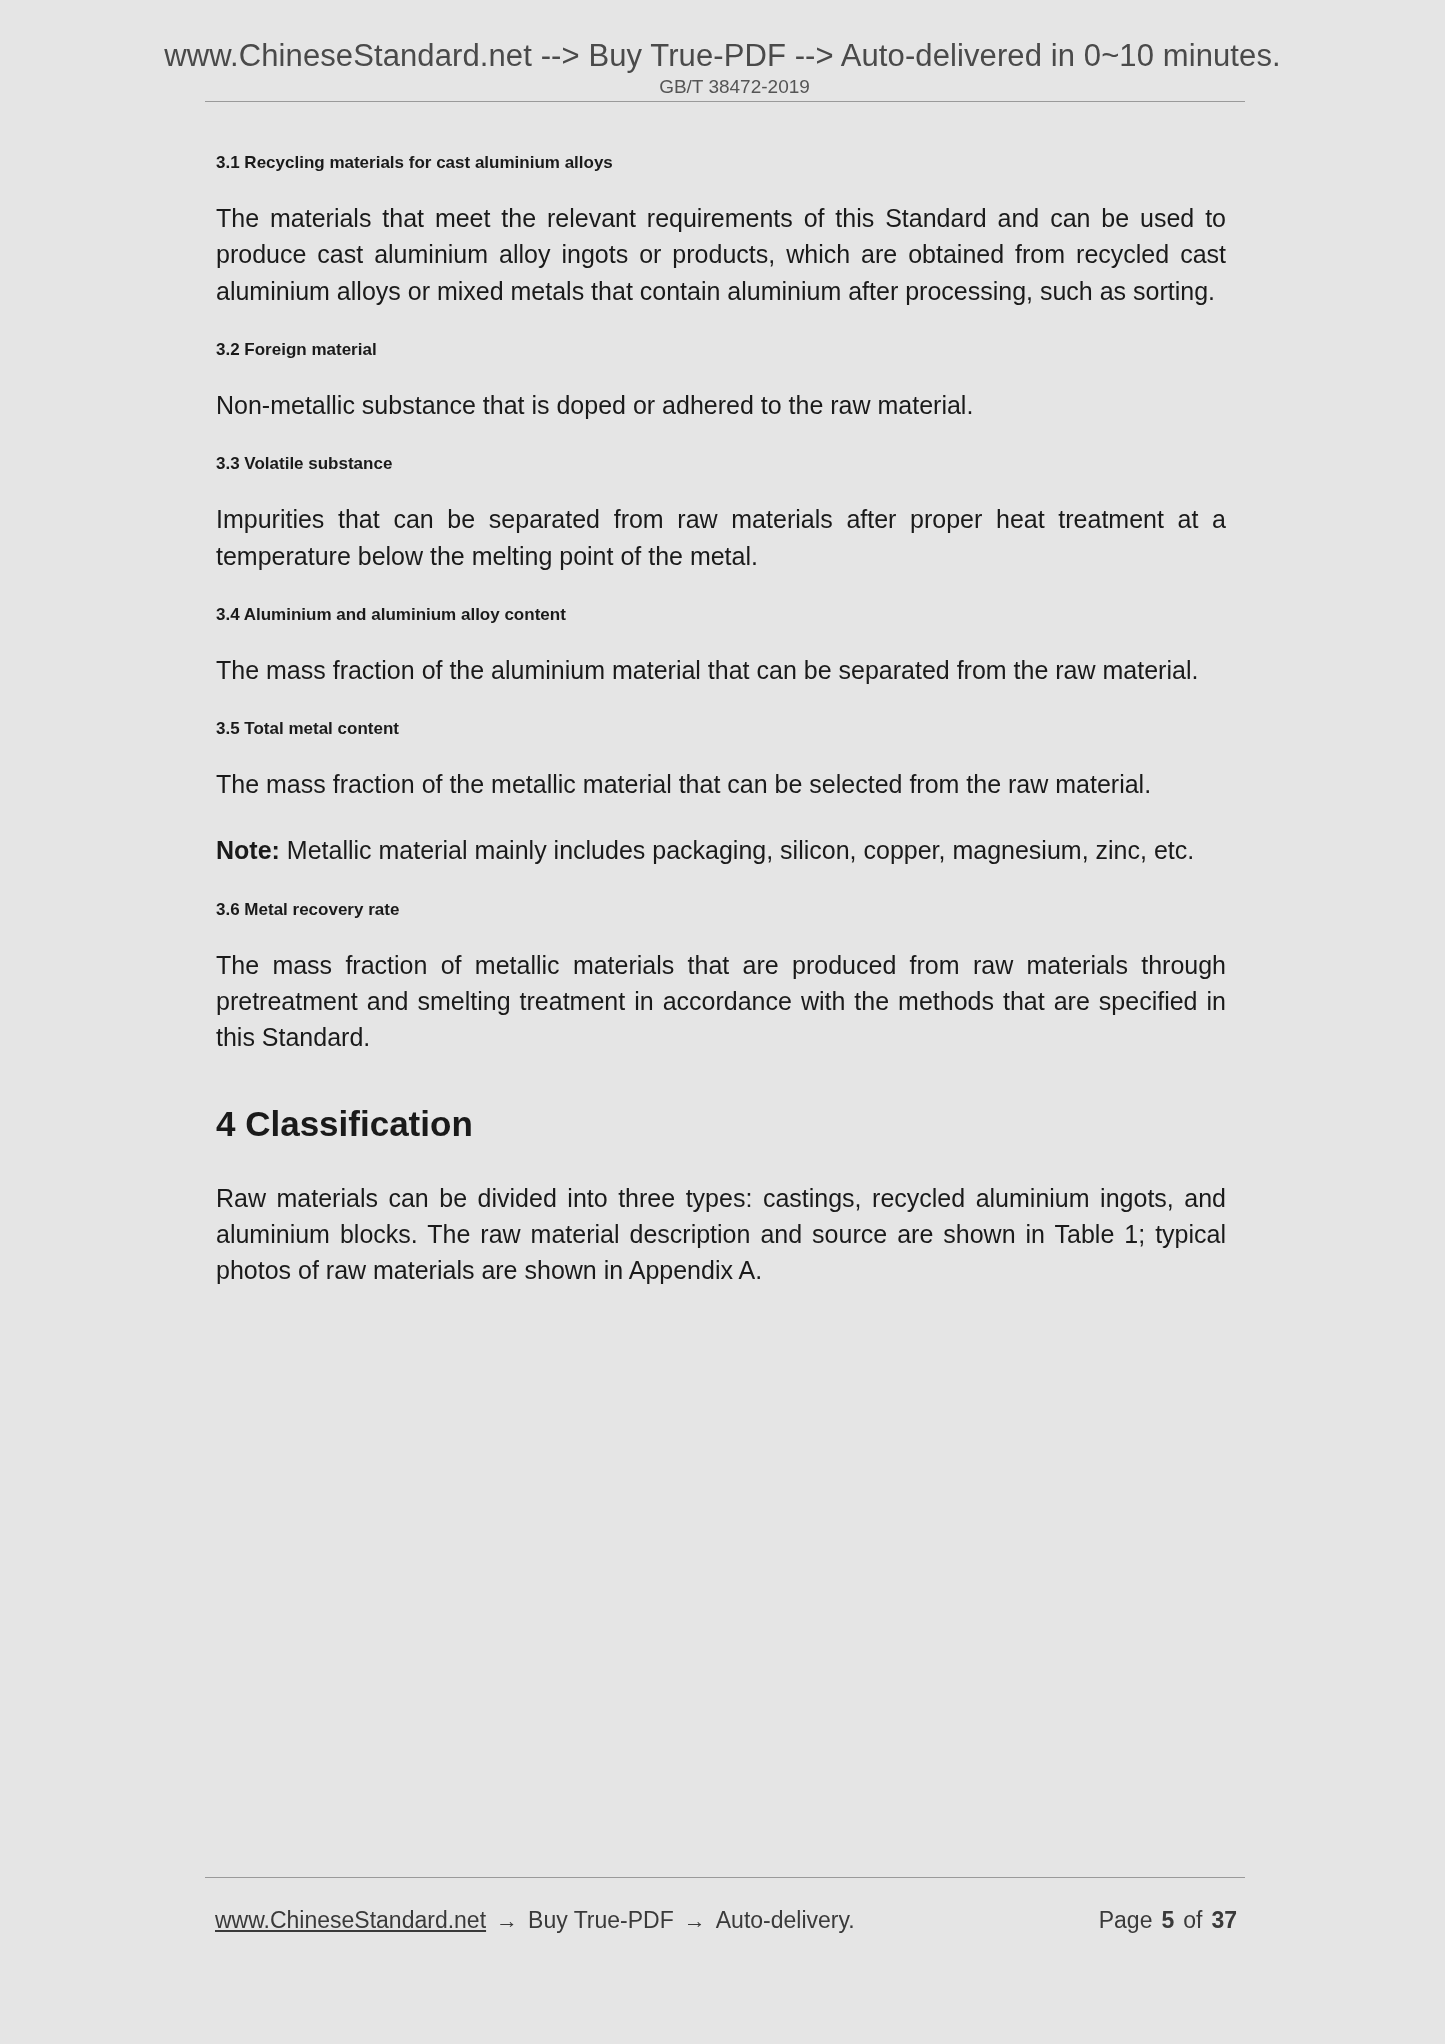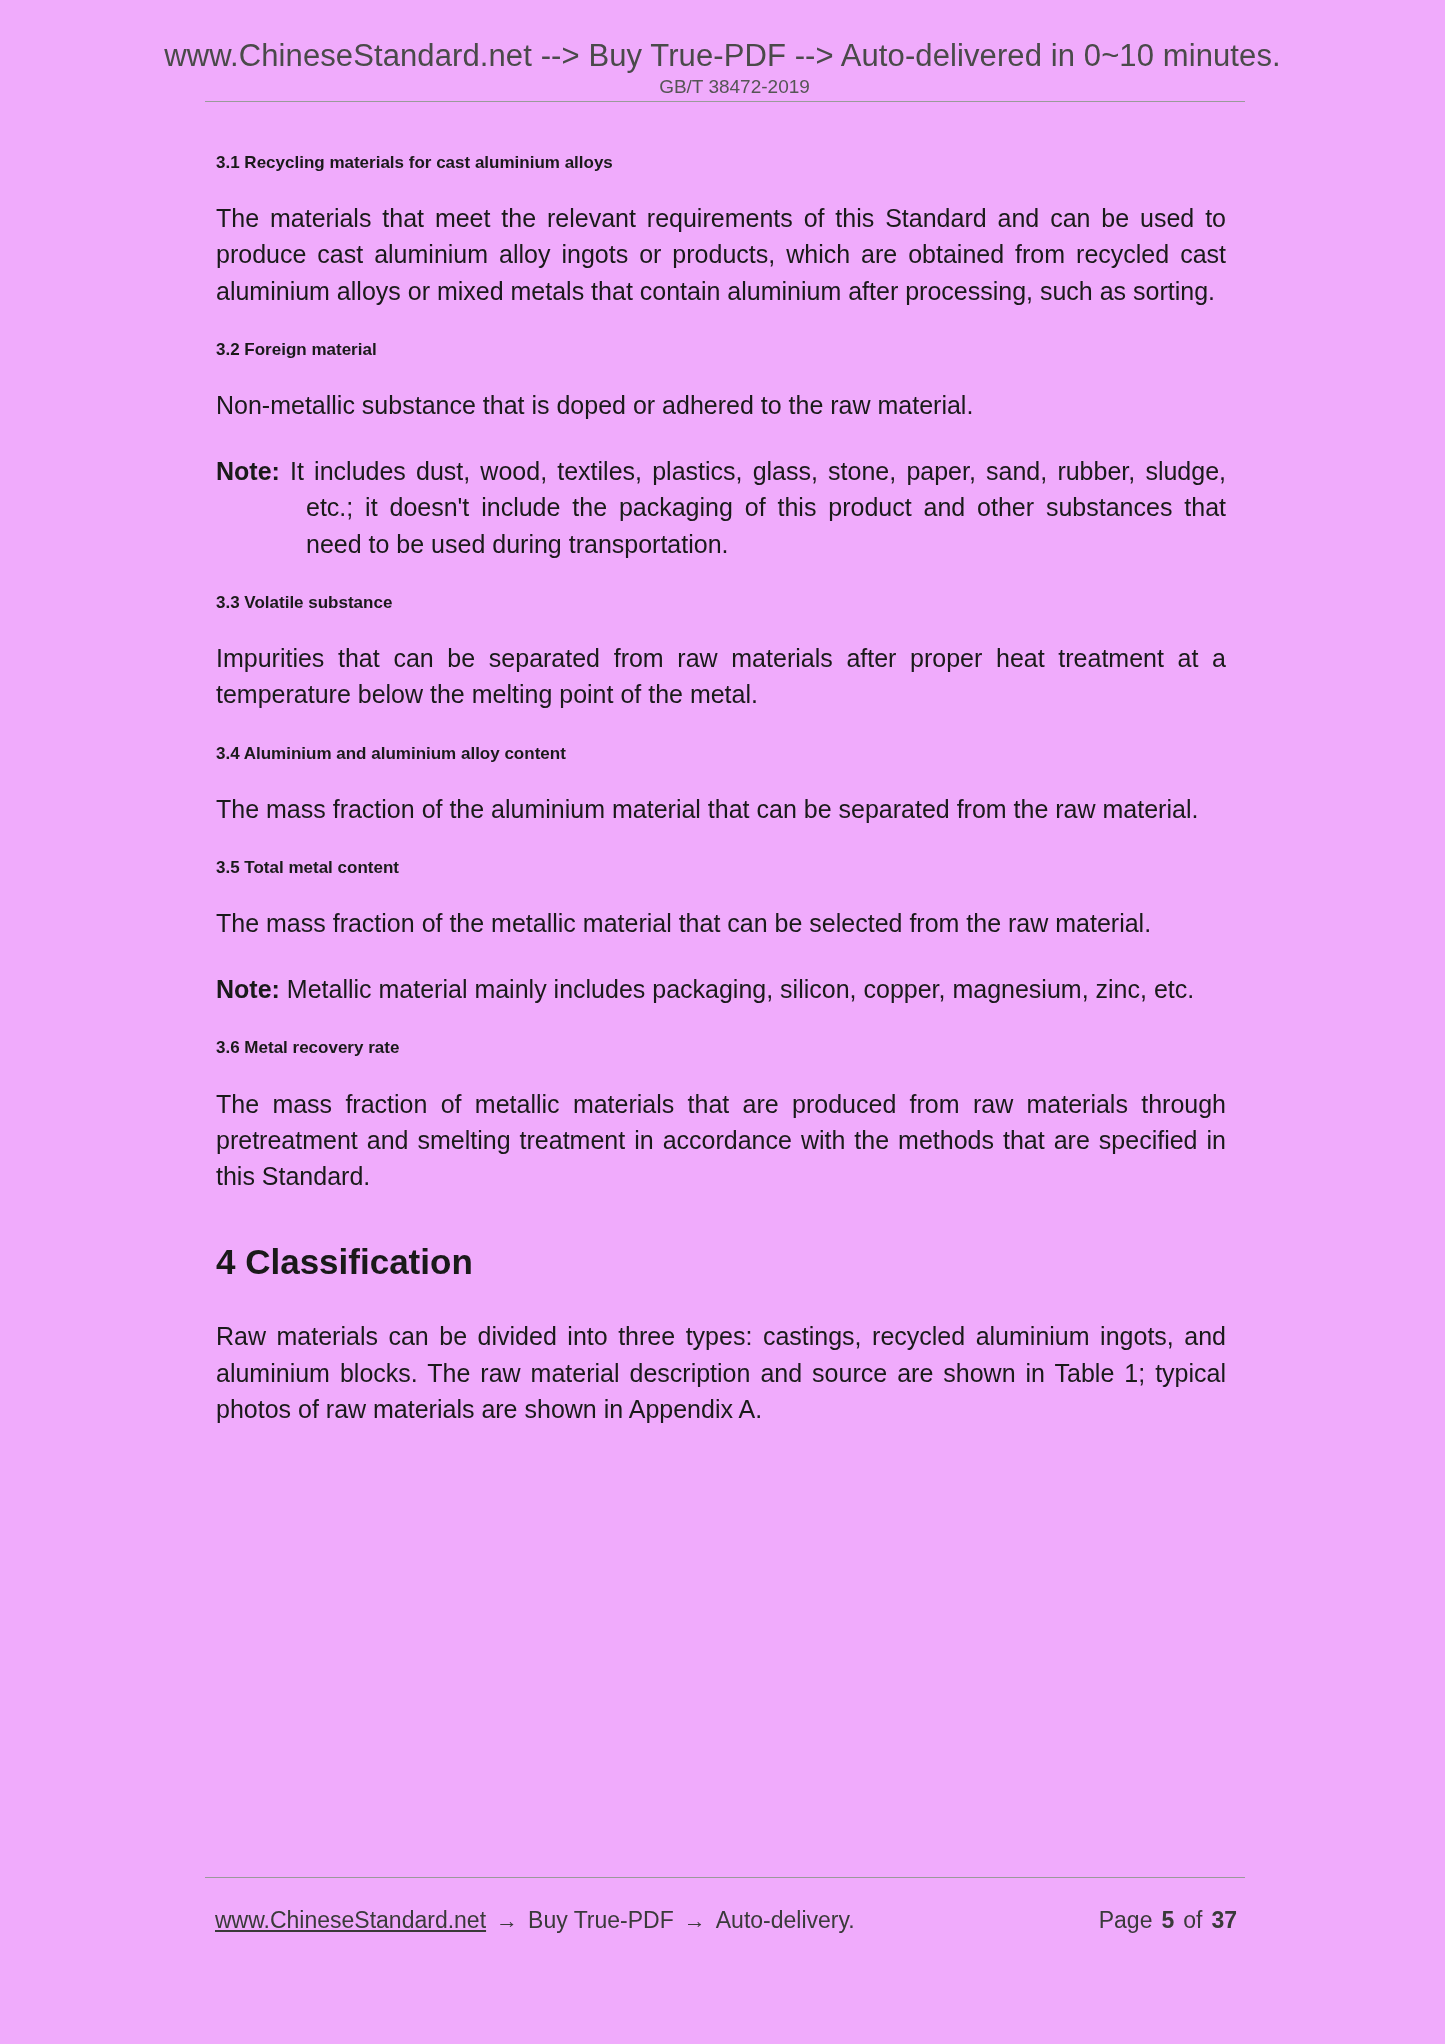--- a/index.html
+++ b/index.html
@@ -9,21 +9,21 @@
   }
   body {
     font-family: "Liberation Sans", sans-serif;
     color: #1a1a1a;
   }
   .page {
     position: relative;
     width: 1445px;
     height: 2044px;
     margin: 0 auto;
-    background: #f0abfc;
+    background: #e5e5e5;
     box-sizing: border-box;
   }
   .watermark {
     position: absolute;
     top: 38px;
     left: 0;
     width: 100%;
     text-align: center;
     font-size: 31px;
     color: #4a4a4a;
@@ -135,21 +135,20 @@
   <div class="doc-code">GB/T 38472-2019</div>
   <div class="header-rule"></div>
 
   <div class="content">
 
     <h3 class="clause">3.1 Recycling materials for cast aluminium alloys</h3>
     <p class="body">The materials that meet the relevant requirements of this Standard and can be used to produce cast aluminium alloy ingots or products, which are obtained from recycled cast aluminium alloys or mixed metals that contain aluminium after processing, such as sorting.</p>
 
     <h3 class="clause">3.2 Foreign material</h3>
     <p class="body">Non-metallic substance that is doped or adhered to the raw material.</p>
-    <p class="note"><span class="note-label">Note:</span> <span>It includes dust, wood, textiles, plastics, glass, stone, paper, sand, rubber, sludge, etc.; it doesn't include the packaging of this product and other substances that need to be used during transportation.</span></p>
 
     <h3 class="clause">3.3 Volatile substance</h3>
     <p class="body">Impurities that can be separated from raw materials after proper heat treatment at a temperature below the melting point of the metal.</p>
 
     <h3 class="clause">3.4 Aluminium and aluminium alloy content</h3>
     <p class="body">The mass fraction of the aluminium material that can be separated from the raw material.</p>
 
     <h3 class="clause">3.5 Total metal content</h3>
     <p class="body">The mass fraction of the metallic material that can be selected from the raw material.</p>
     <p class="note"><span class="note-label">Note:</span> <span>Metallic material mainly includes packaging, silicon, copper, magnesium, zinc, etc.</span></p>

